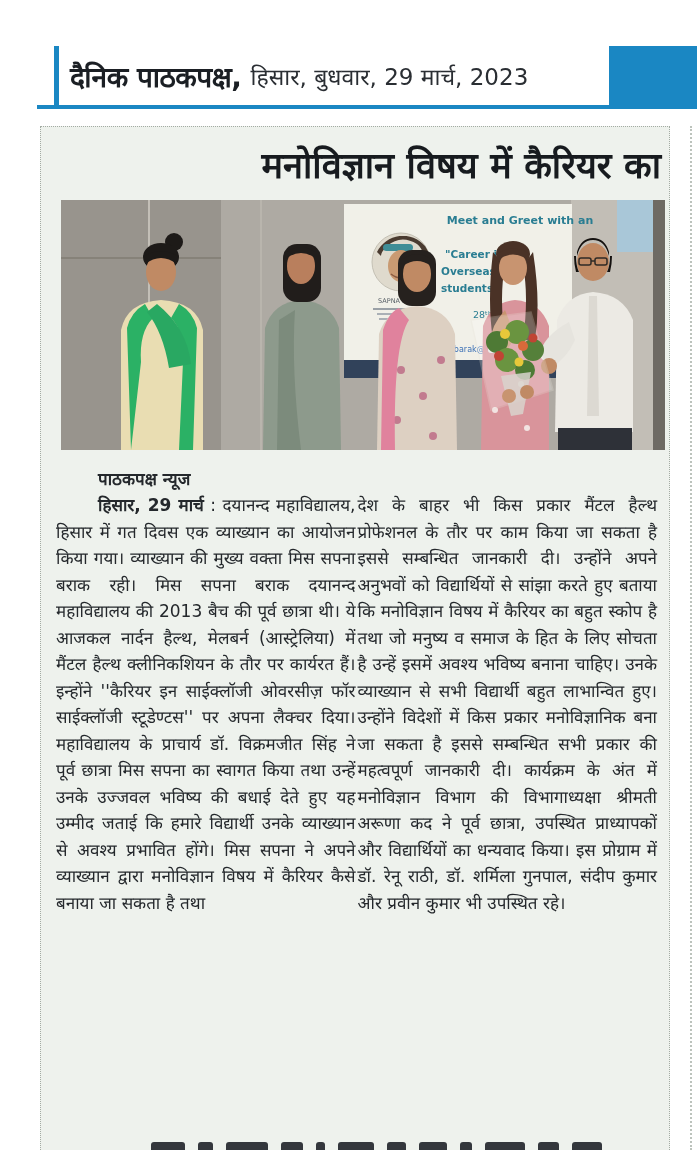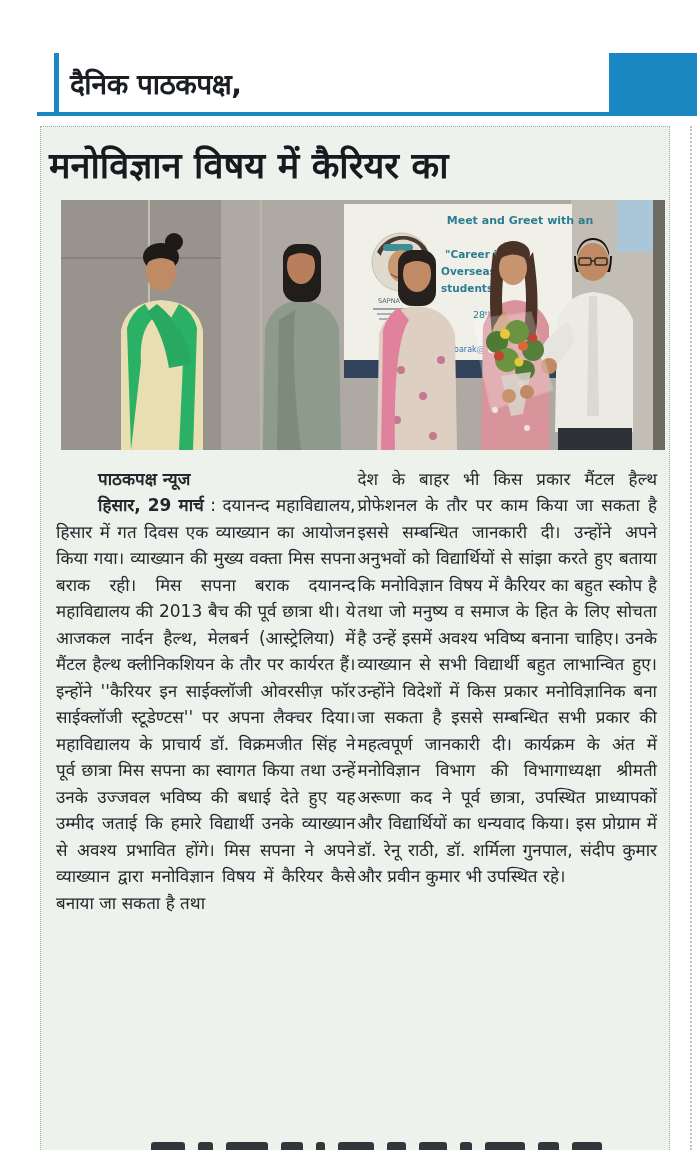--- a/index.html
+++ b/index.html
@@ -4,21 +4,21 @@
 <style>
   html,body{margin:0;padding:0;}
   body{
     width:700px;height:1150px;position:relative;overflow:hidden;
     background:#ffffff;
     font-family:"DejaVu Sans", sans-serif;
     color:#24282c;
   }
   
   .masthead{
-    position:absolute;left:37px;top:53px;right:3px;height:59px;
+    position:absolute;left:37px;top:46px;right:3px;height:59px;
     display:flex;align-items:stretch;
     border-bottom:4px solid #1a87c3;
     background:#ffffff;
     padding-left:17px;
   }
   .masthead-bar{width:5px;background:#1a87c3;}
   .masthead-text{
     flex:1;display:flex;align-items:center;gap:9px;
     padding-left:11px;white-space:nowrap;overflow:hidden;
   }
@@ -31,33 +31,34 @@
     background:#eef2ed;
     border:1px dotted #a3aba3;border-bottom:none;
     box-sizing:border-box;
   }
   .edge-rule{
     position:absolute;left:690px;top:126px;height:1024px;width:0;
     border-left:2px dotted #bcc3bc;
   }
   .headline{
     margin:16px 8px 6px 8px;
-    text-align:left;font-weight:bold;color:#171b1f;
+    text-align:right;font-weight:bold;color:#171b1f;
     font-size:36px;line-height:1.3;
   }
   
   .photo-wrap{
     margin:10px 4px 10px 20px;height:250px;
     border-radius:0;overflow:hidden;background:#b0aca5;
   }
   .photo-wrap svg{display:block;}
   
   .columns{
     display:flex;gap:2px;
     padding:6px 12px 0 15px;
+    align-items:flex-end;
   }
   .col{
     flex:1;min-width:0;
     font-size:17px;line-height:26.5px;
     text-align:justify;color:#24282c;
   }
   .col p{margin:0;}
   .byline{font-weight:bold;text-indent:42px;}
   .para-first{text-indent:42px;}
   .bold{font-weight:bold;}
@@ -76,20 +77,21 @@
   .cutoff i:nth-child(9){width:12px}.cutoff i:nth-child(10){width:40px}
   .cutoff i:nth-child(11){width:21px}.cutoff i:nth-child(12){width:30px}
 </style>
 </head>
 <body>
 
 <div class="masthead">
   <div class="masthead-bar"></div>
   <div class="masthead-text">
     <span class="masthead-title">दैनिक पाठकपक्ष,</span>
+    <span class="masthead-date">हिसार, बुधवार, 29 मार्च, 2023</span>
   </div>
   <div class="masthead-fill"></div>
 </div>
 
 <div class="edge-rule"></div>
 
 <div class="article-box">
 
   <div class="headline">
     <div>मनोविज्ञान विषय में कैरियर का</div>

